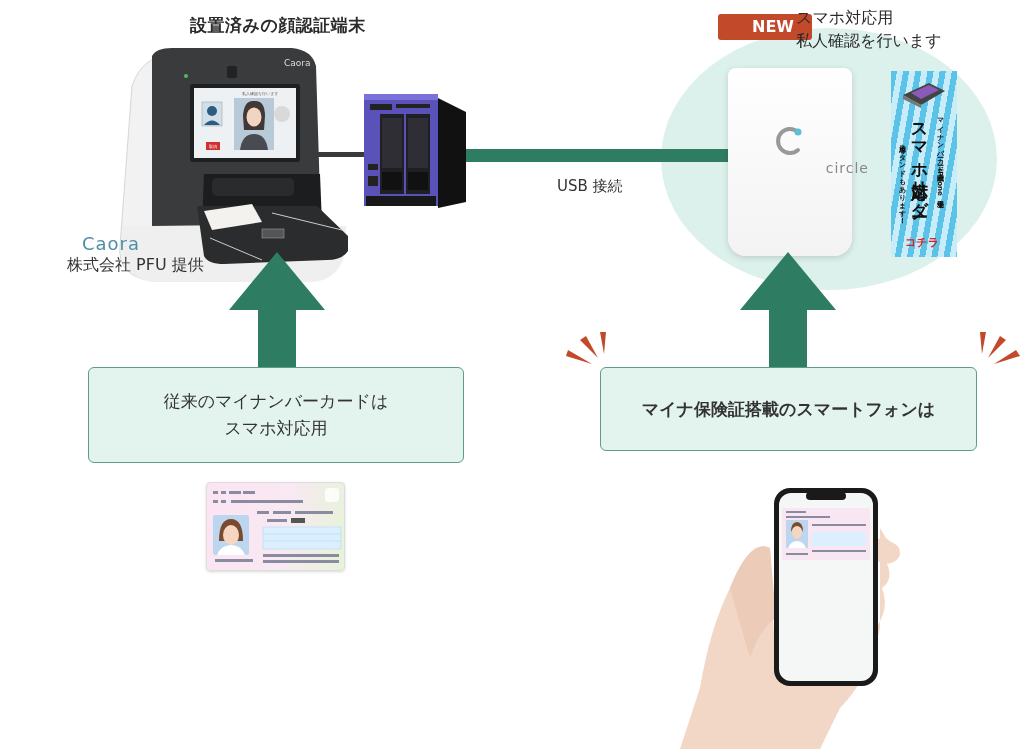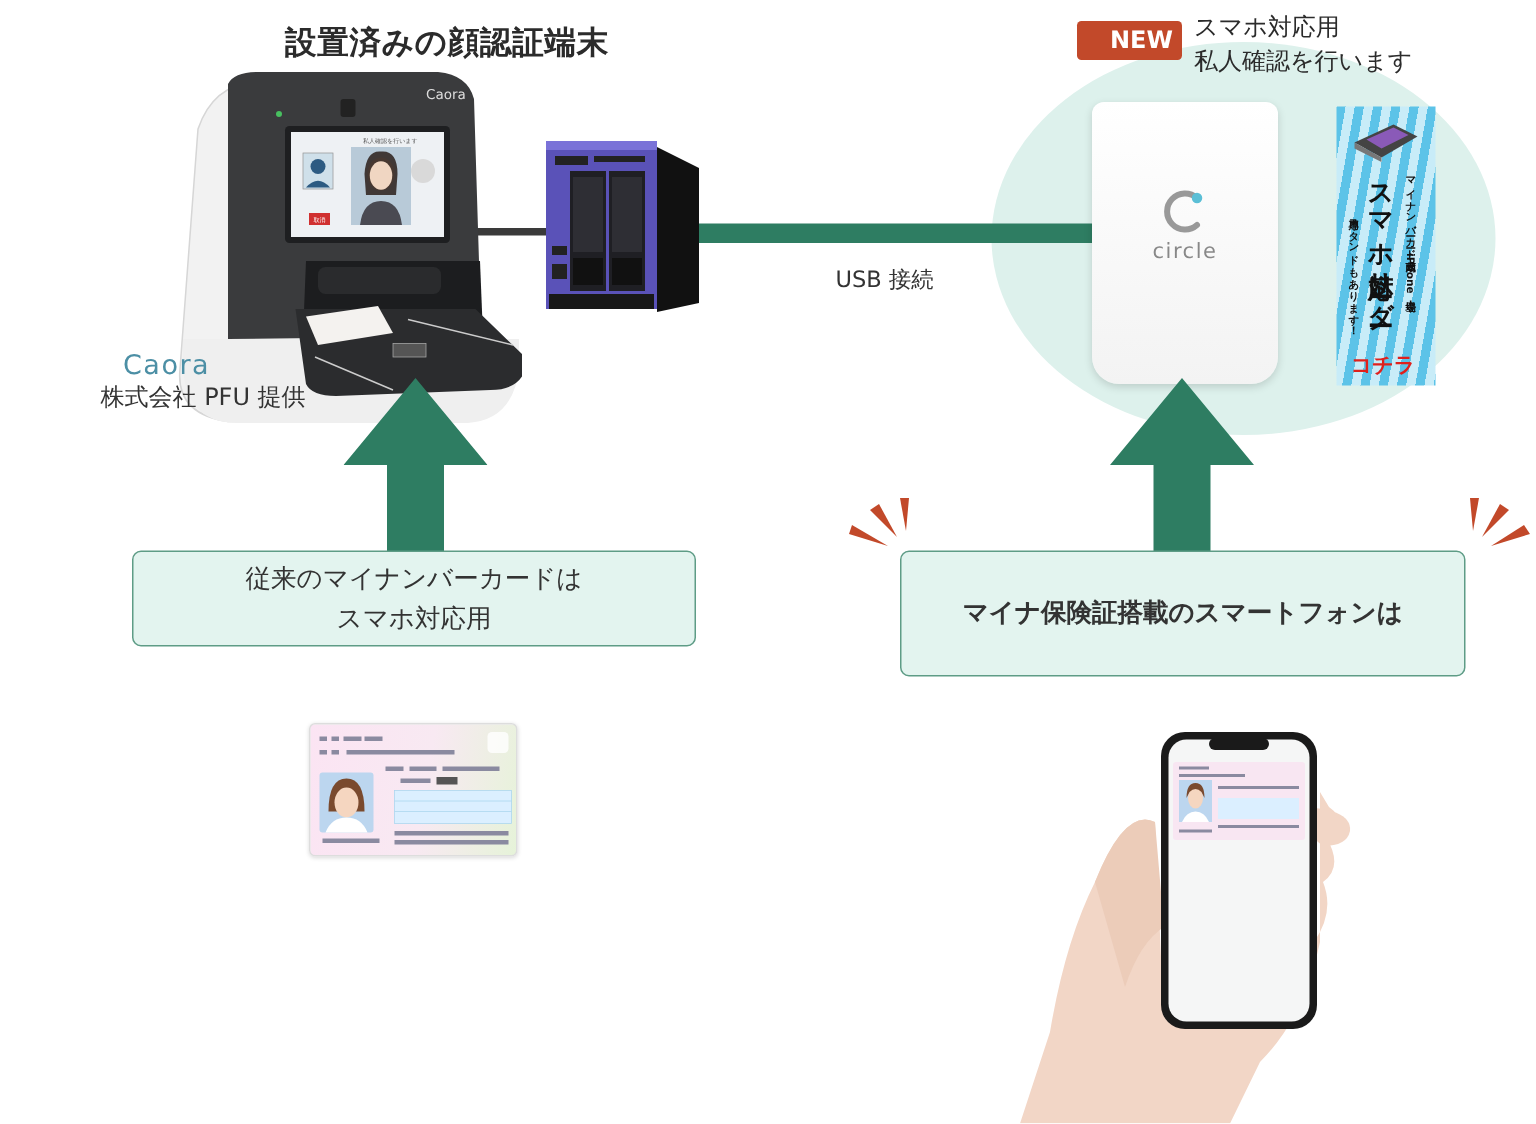--- a/index.html
+++ b/index.html
@@ -1,22 +1,22 @@
 <!DOCTYPE html>
 <html><head>
 <meta charset="utf-8">
 <style>
   * { box-sizing: border-box; margin: 0; padding: 0; }
   html, body { width: 1024px; height: 749px; background: #ffffff; overflow: hidden; }
   body { position: relative; font-family: "DejaVu Sans", "Liberation Sans", sans-serif; color: #333; }
   .abs { position: absolute; }
 
   
-  .title-left { left: 190px; top: 14px; font-size: 21px; font-weight: bold; color: #2b2b2b; letter-spacing: 0.5px; white-space: nowrap; }
-  .new-badge { left: 718px; top: 14px; width: 70px; height: 26px; background: #c2492a; color: #fff; border-radius: 3px; font-weight: bold; font-size: 16px; text-align: center; line-height: 26px; padding-left: 16px; }
+  .title-left { left: 190px; top: 14px; font-size: 17px; font-weight: bold; color: #2b2b2b; letter-spacing: 0.5px; white-space: nowrap; }
+  .new-badge { left: 718px; top: 14px; width: 94px; height: 26px; background: #c2492a; color: #fff; border-radius: 3px; font-weight: bold; font-size: 16px; text-align: center; line-height: 26px; padding-left: 16px; }
   .title-right { left: 796px; top: 6px; font-size: 16px; font-weight: normal; color: #2b2b2b; line-height: 23px; white-space: nowrap; }
 
   
   .mint-bg { left: 661px; top: 28px; width: 336px; height: 262px; border-radius: 50%; background: #ddf1ec; }
 
   
   .cable { left: 300px; top: 152px; width: 64px; height: 5px; background: #3a3a3a; }
   .usb-line { left: 466px; top: 149px; width: 262px; height: 13px; background: #2e7d62; }
   .usb-label { left: 557px; top: 177px; font-size: 15px; color: #333; white-space: nowrap; text-align: center; }
 
@@ -24,35 +24,35 @@
   .caora-device { left: 112px; top: 46px; width: 236px; height: 240px; }
   .caora-logo { left: 82px; top: 233px; font-size: 18px; color: #4c8fa5; letter-spacing: 1px; }
   .caora-credit { left: 67px; top: 255px; font-size: 16px; color: #333; white-space: nowrap; }
 
   
   .nas { left: 360px; top: 90px; width: 110px; height: 118px; }
 
   
   .reader { left: 728px; top: 68px; width: 124px; height: 188px; background: linear-gradient(180deg,#ffffff,#f3f3f3); border-radius: 8px 8px 18px 18px; box-shadow: 0 2px 6px rgba(0,0,0,0.15); }
   .reader-logo { left: 0; top: 56px; width: 124px; text-align: center; }
-  .reader-name { left: 0; top: 92px; width: 124px; text-align: center; font-size: 14px; color: #888; letter-spacing: 1px; }
+  .reader-name { left: 17px; top: 92px; width: 124px; text-align: right; font-size: 14px; color: #888; letter-spacing: 1px; }
 
   
   .banner { left: 891px; top: 71px; width: 66px; height: 186px; overflow: hidden; background: repeating-linear-gradient(100deg,#5cc3e8 0 6px,#c8ecf8 6px 12px); }
   .banner-main { left: 18px; top: 40px; width: 22px; font-size: 17px; font-weight: bold; color: #111; writing-mode: vertical-rl; line-height: 22px; }
   .banner-side1 { left: 42px; top: 42px; width: 12px; font-size: 7px; font-weight: bold; color: #111; writing-mode: vertical-rl; }
   .banner-side2 { left: 4px; top: 70px; width: 12px; font-size: 7px; font-weight: bold; color: #111; writing-mode: vertical-rl; }
-  .banner-cta { left: 0; top: 164px; width: 62px; text-align: center; font-size: 14px; font-weight: bold; color: #e0201c; }
+  .banner-cta { left: 0; top: 164px; width: 62px; text-align: center; font-size: 11px; font-weight: bold; color: #e0201c; }
 
   
   .arrow { width: 96px; height: 116px; }
 
   
   .box { background: #e3f4ef; border: 1.5px solid #5e9c86; border-radius: 6px; display: flex; flex-direction: column; align-items: center; justify-content: center; text-align: center; color: #333; font-size: 17px; line-height: 27px; }
-  .box-left { left: 88px; top: 367px; width: 376px; height: 64px; font-family: Liberation Serif, serif; }
+  .box-left { left: 88px; top: 367px; width: 376px; height: 96px; }
   .box-right { left: 600px; top: 367px; width: 377px; height: 84px; font-weight: bold; text-align: center; }
 
   
   .burst { width: 50px; height: 40px; }
 
   
   .card { left: 206px; top: 482px; width: 139px; height: 89px; border-radius: 4px; background: linear-gradient(100deg,#fbe4f3 0%,#f8e9f2 55%,#e6f3d9 100%); border: 1px solid #ddd; box-shadow: 0 1px 3px rgba(0,0,0,0.15); overflow: hidden; }
 
   
   .hand { left: 670px; top: 478px; width: 240px; height: 271px; }

